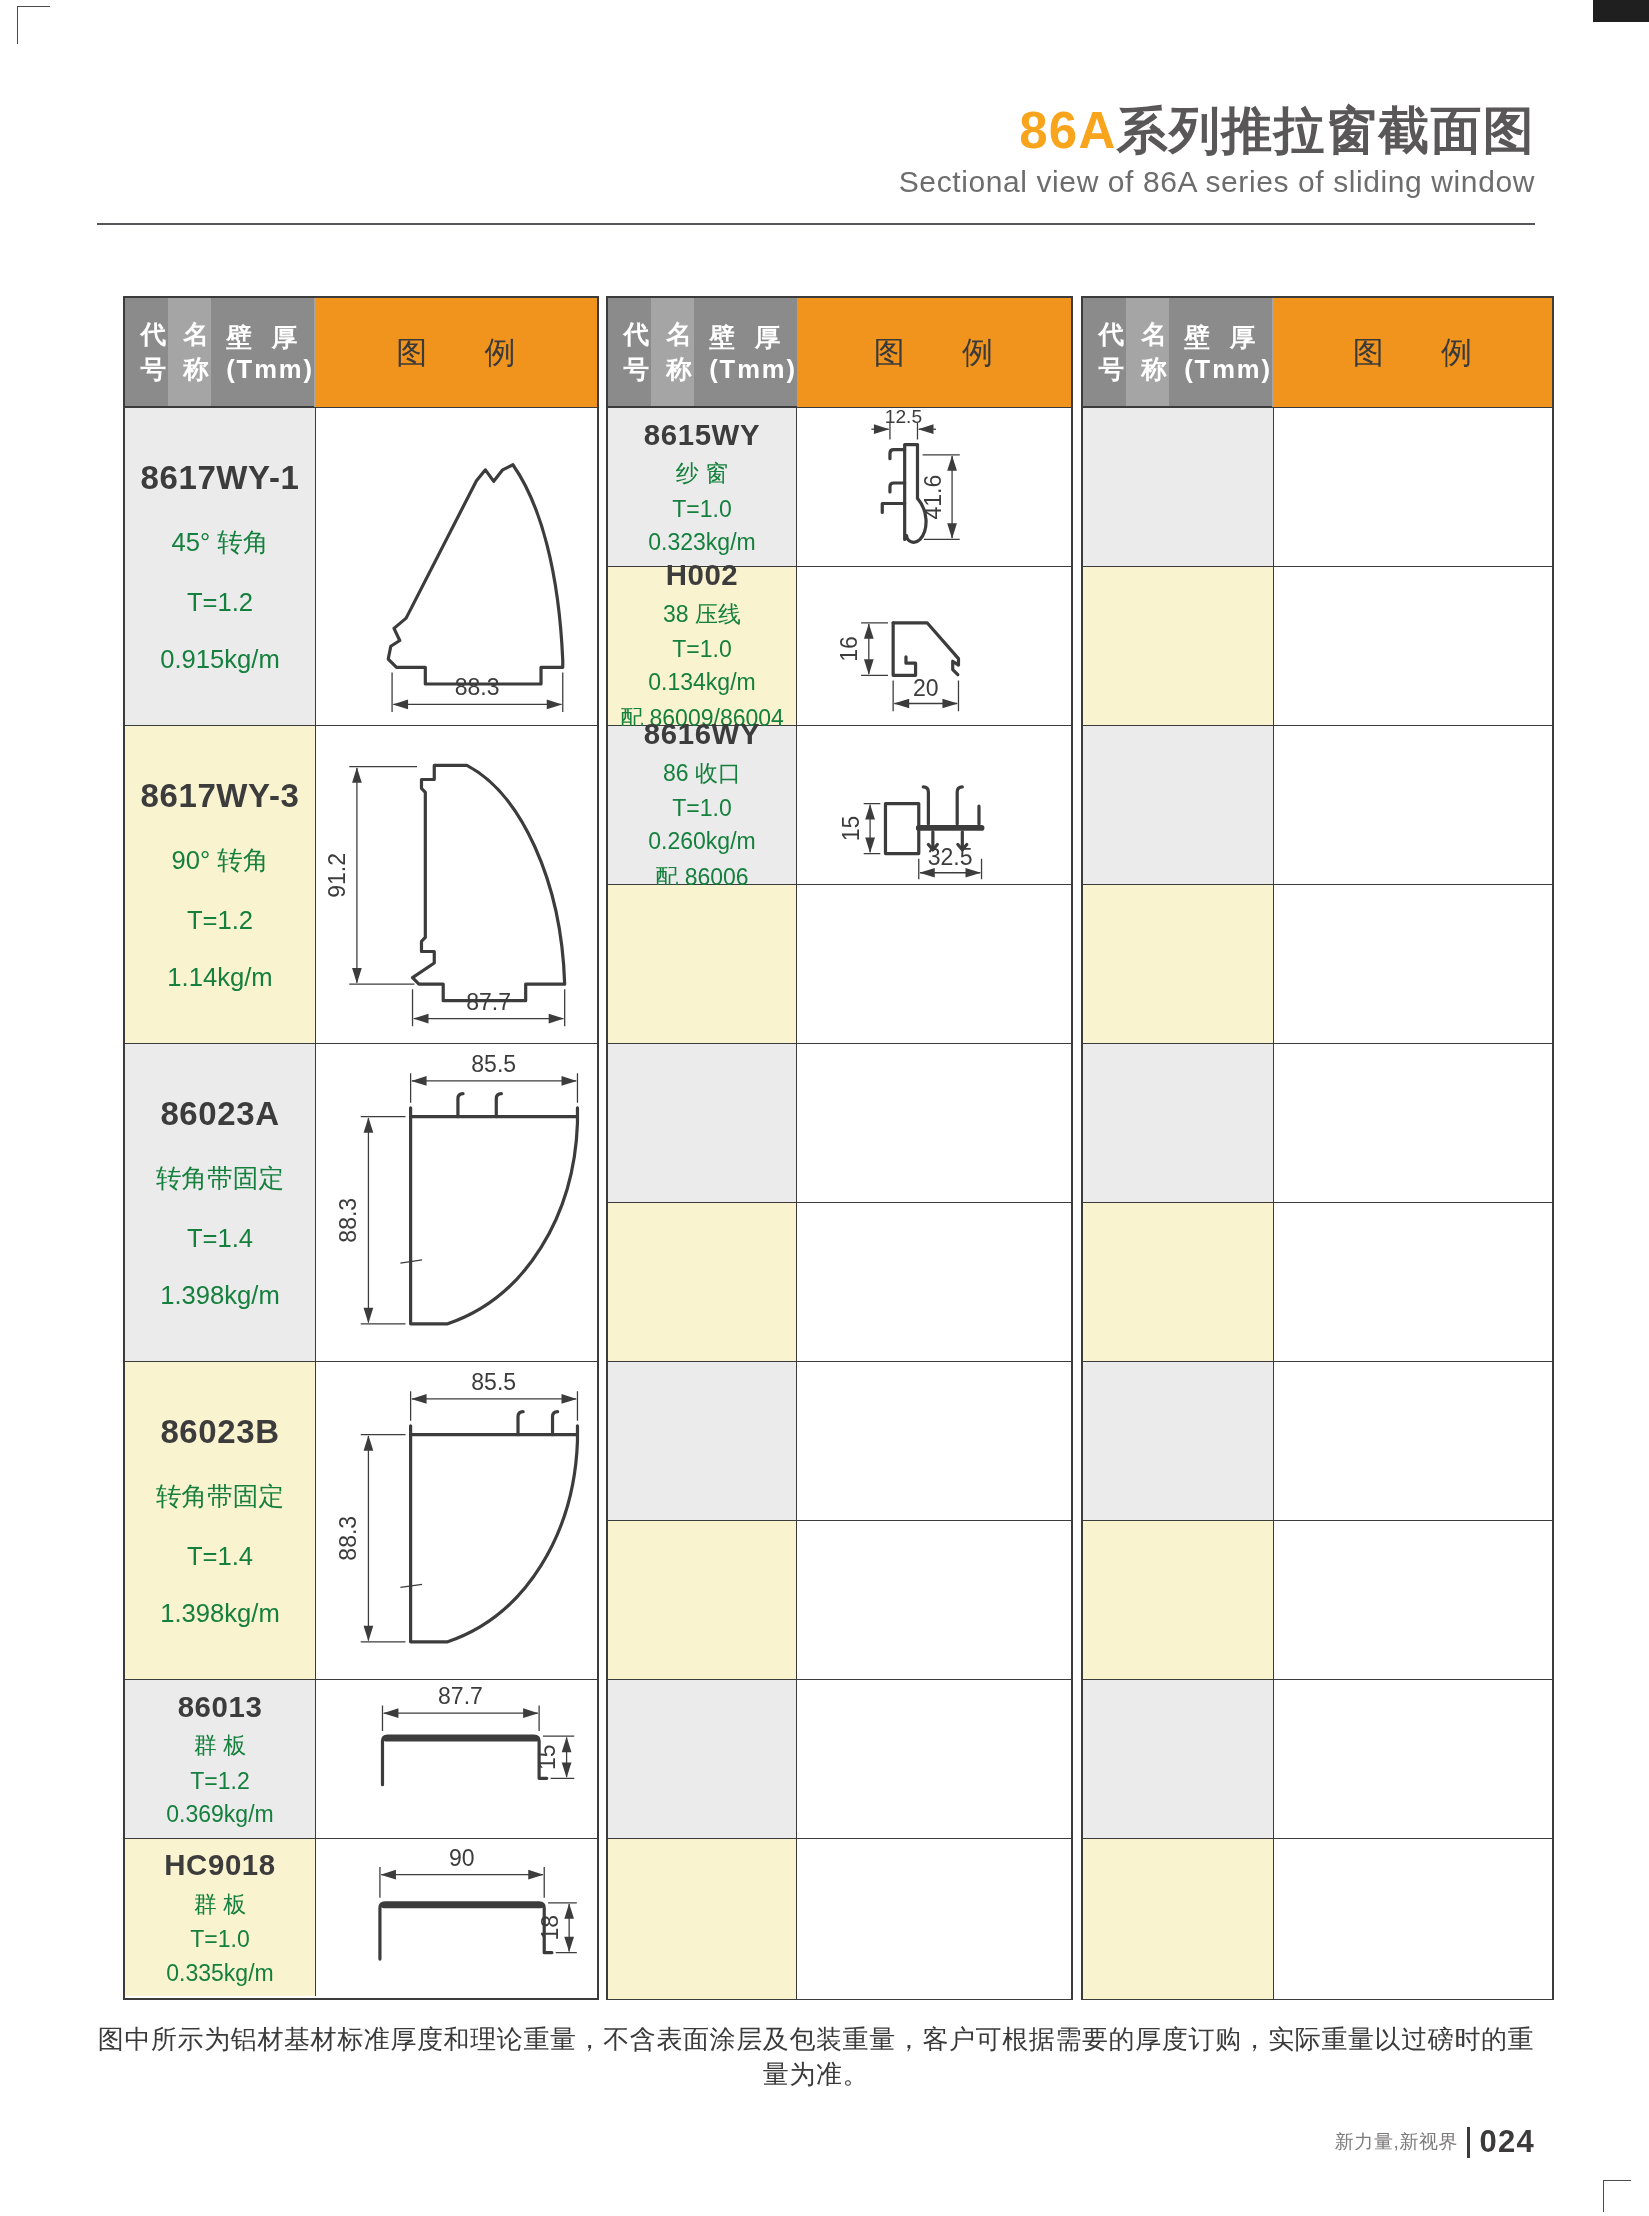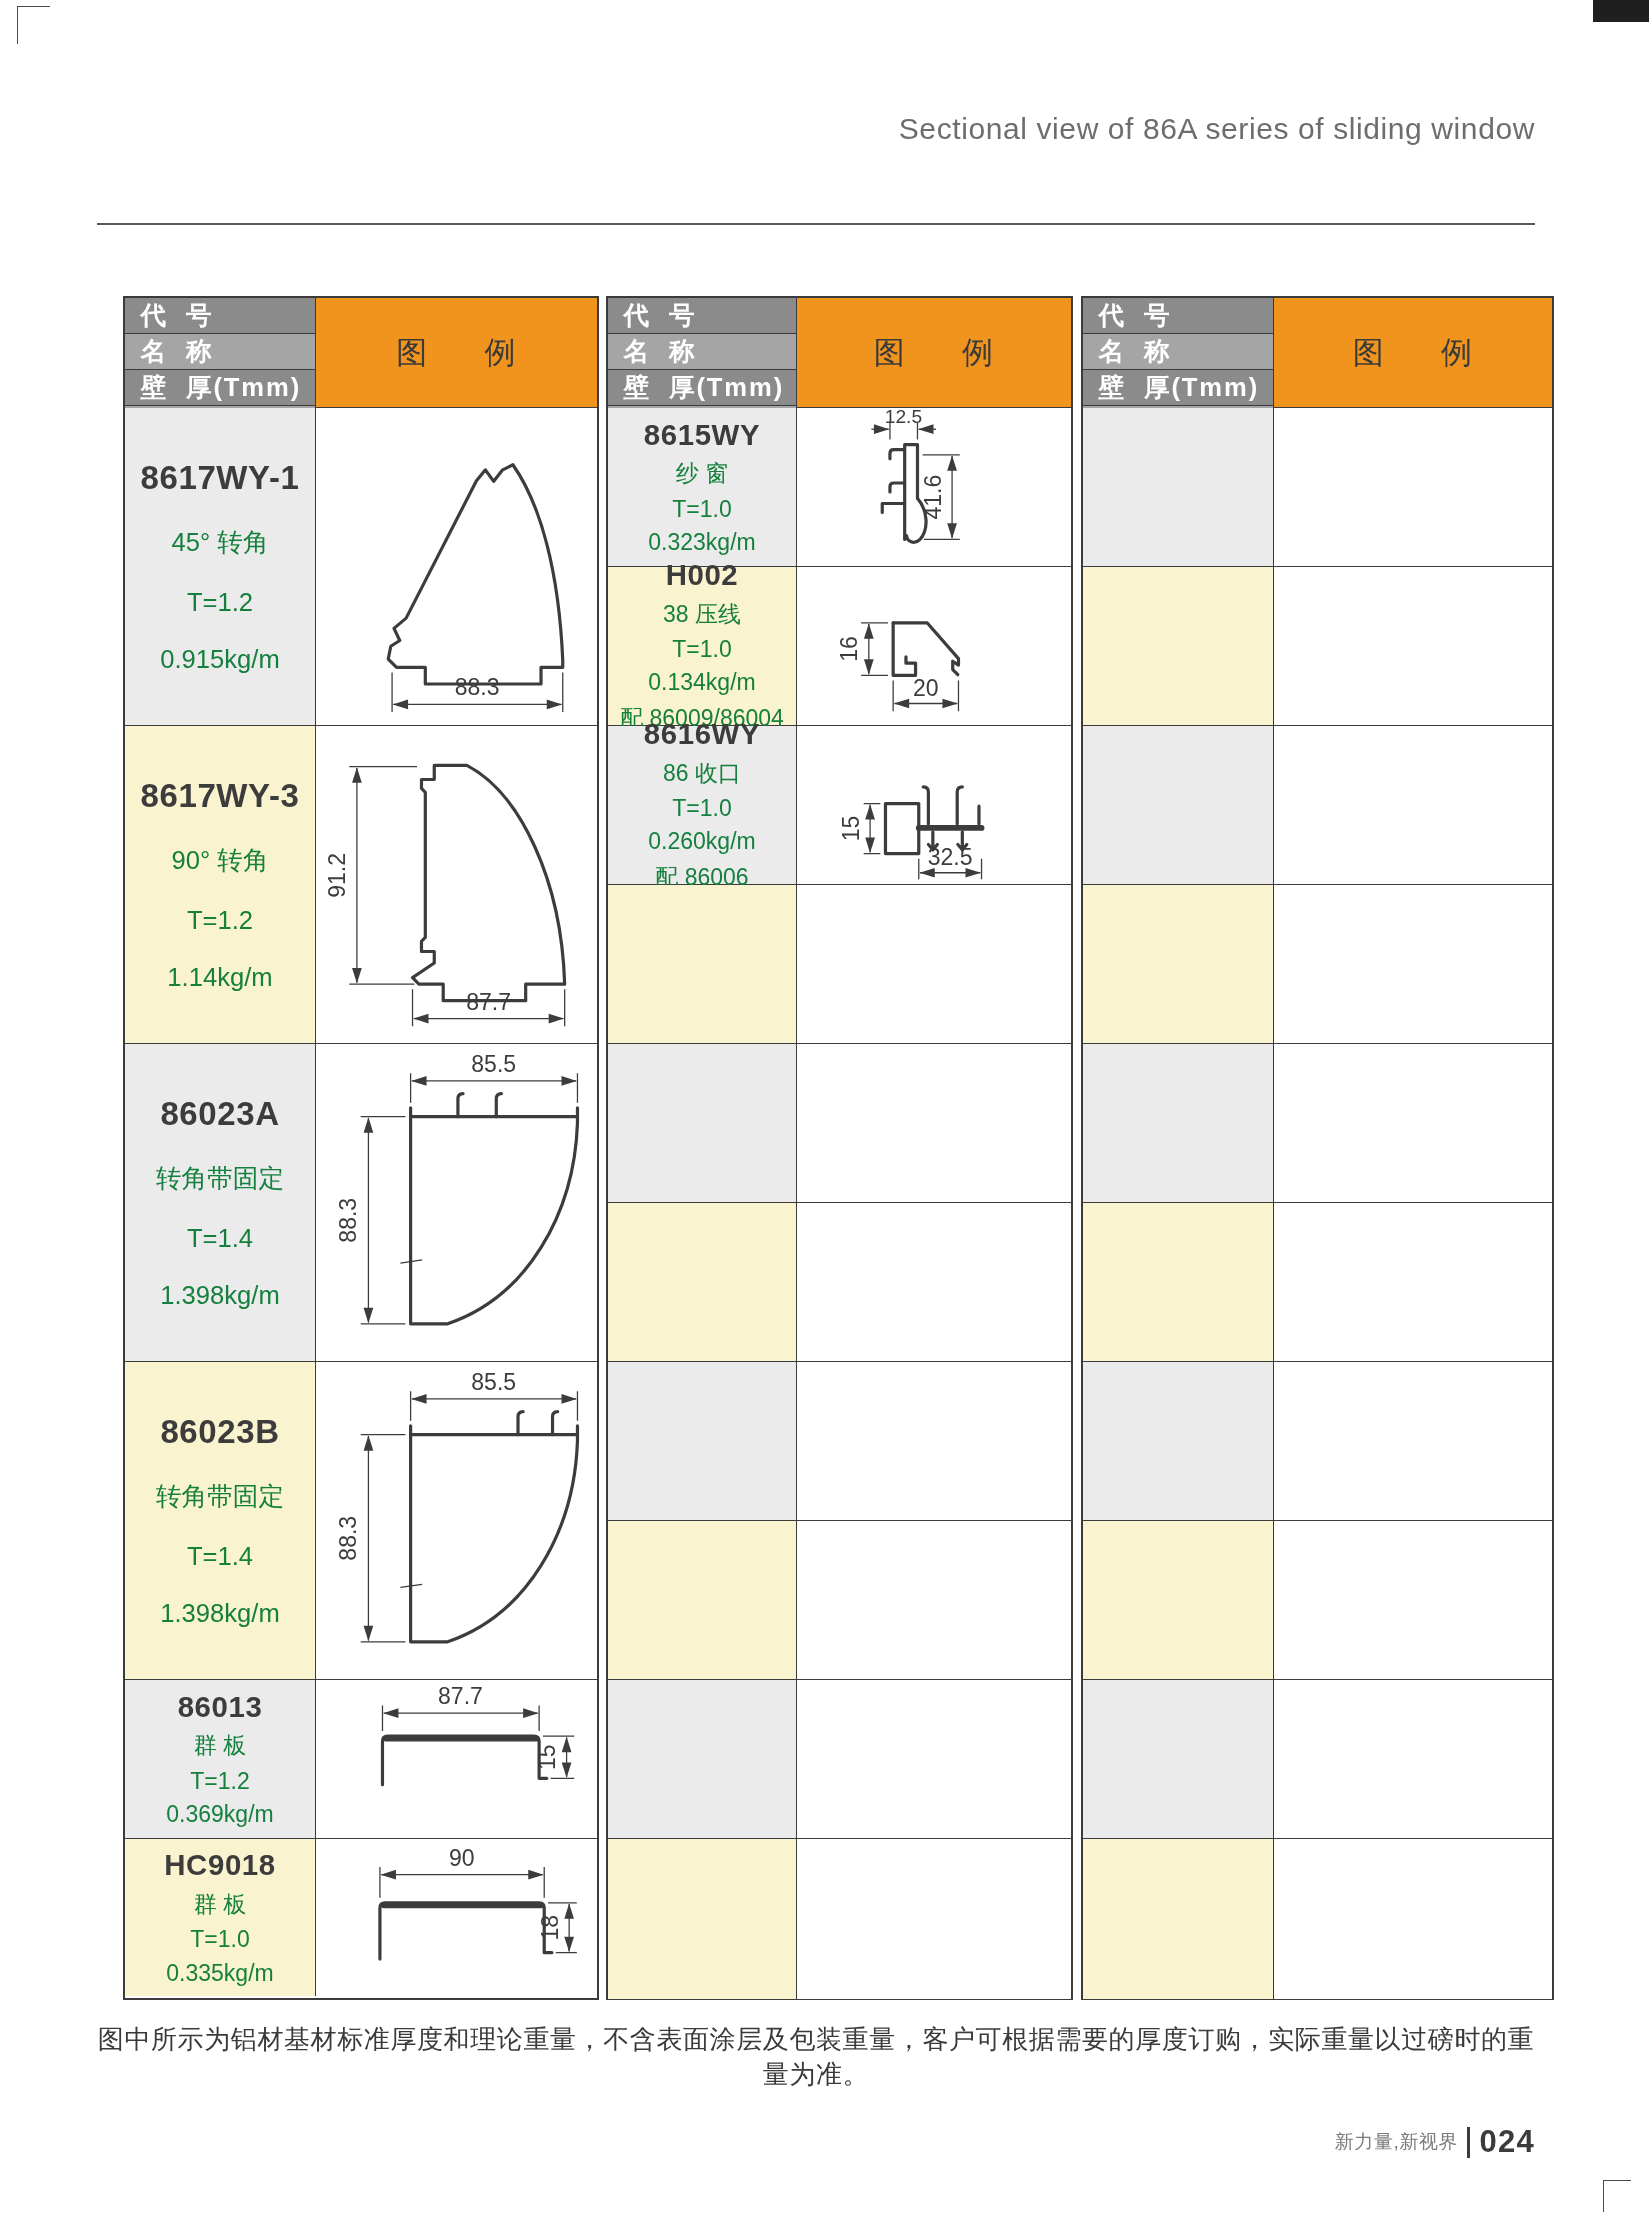--- a/index.html
+++ b/index.html
@@ -28,21 +28,21 @@
   .title-cn{font-size:51px;font-weight:bold;color:#595757;letter-spacing:1.3px;line-height:1.05}
   .title-cn .hl{color:#F9A41D}
   .subtitle{margin-top:7.7px;font-size:30px;color:#6E6D6D;letter-spacing:0.6px}
   .rule{position:absolute;left:97px;right:114px;top:223px;height:1.9px;background:#58565A}
   
   .group{position:absolute;top:296px;height:1704px;border:2.6px solid var(--border);background:#fff}
   .g1{left:123px;width:476px}
   .g2{left:606px;width:467px}
   .g3{left:1081px;width:473px}
   .ghead{display:flex;height:110px;border-bottom:1.9px solid var(--border)}
-  .hlabel{width:191px;border-right:1.9px solid var(--border);display:flex;flex-direction:column}
+  .hlabel{width:191px;border-right:1.9px solid var(--border);display:flex;flex-direction:row}
   .g2 .hlabel{width:189px}
   .hband{flex:1;display:flex;align-items:center;padding-left:15.4px;
     color:#fff;font-size:25.6px;font-weight:bold;letter-spacing:1.9px;word-spacing:9px}
   .hband.dark{background:var(--hdark);border-bottom:1.9px solid var(--border)}
   .hband.light{background:var(--hlight)}
   .hband.light.mid{border-bottom:1.9px solid var(--border)}
   .hlegend{flex:1;background:var(--orange);display:flex;align-items:center;justify-content:center;
     font-size:31px;font-weight:500;color:#3a3a3a;word-spacing:46px;letter-spacing:1.3px}
   .gbody{display:flex;flex-direction:column}
   .row{display:flex;border-bottom:1.9px solid var(--border)}
@@ -88,20 +88,21 @@
       <path d="M12.5 6 L0.5 2.2 L0.5 9.8 Z" fill="#3C3C3C"></path>
     </marker>
   </defs>
 </svg>
 
 <div class="mark-tl"></div>
 <div class="mark-tr"></div>
 <div class="mark-br"></div>
 
 <header class="title-block">
+  <div class="title-cn"><span class="hl">86A</span><span>系列推拉窗截面图</span></div>
   <div class="subtitle">Sectional view of 86A series of sliding window</div>
 </header>
 <div class="rule"></div>
 
 <section class="group g1">
   <div class="ghead">
     <div class="hlabel">
       <div class="hband dark">代 号</div>
       <div class="hband light mid">名 称</div>
       <div class="hband dark">壁 厚(Tmm)</div>

